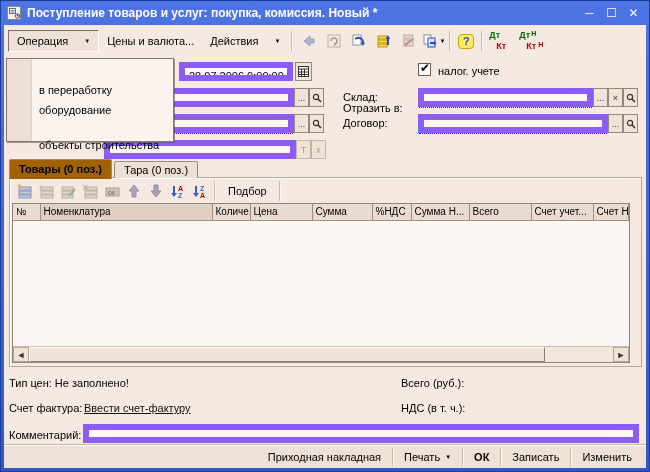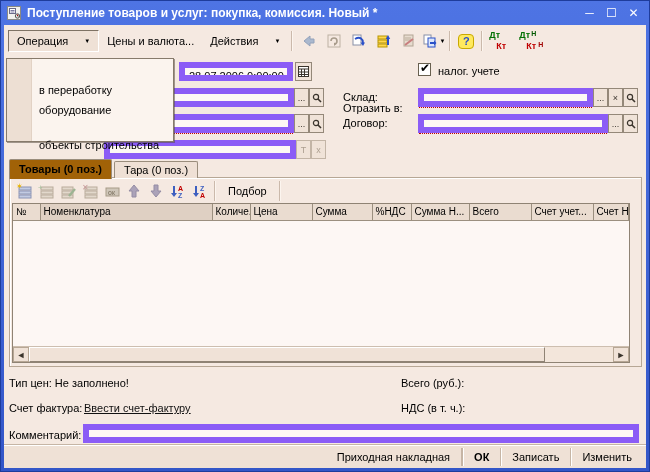--- a/index.html
+++ b/index.html
@@ -357,20 +357,24 @@
     <span class="lbl" style="left:5px; top:377px;">Счет фактура:</span>
     <span class="lbl link" style="left:80px; top:377px;">Ввести счет-фактуру</span>
     <span class="lbl" style="left:397px; top:377px;">НДС (в т. ч.):</span>
 
     <span class="lbl" style="left:5px; top:404px;">Комментарий:</span>
     <div class="field" style="left:79px; top:399px; width:556px;"></div>
 
     <div class="bottombar">
       <div class="bb-btn">Приходная накладная</div>
       <div class="bb-sep"></div>
+      <div class="bb-btn">
+        <span>Печать</span>
+        <span class="drop-arrow">▼</span>
+      </div>
       <div class="bb-sep"></div>
       <div class="bb-btn bold">ОК</div>
       <div class="bb-sep"></div>
       <div class="bb-btn">Записать</div>
       <div class="bb-sep"></div>
       <div class="bb-btn">Изменить</div>
     </div>
 
   </div>
 </div>

